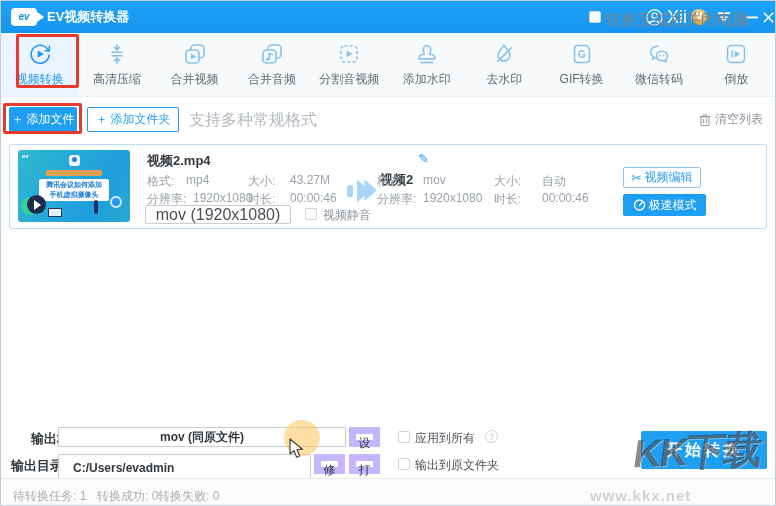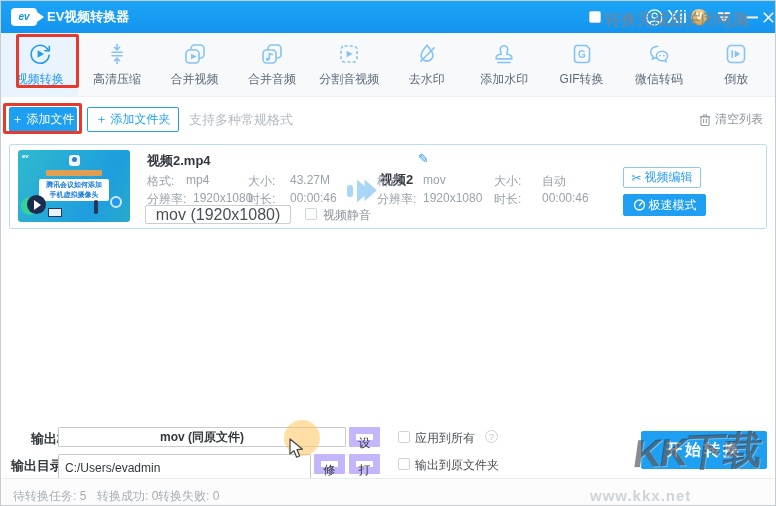--- a/index.html
+++ b/index.html
@@ -32,21 +32,21 @@
   
   .annot { position:absolute; border:3px solid #e7392c; border-radius:2px; z-index:50; pointer-events:none; }
 
   
   .btn-blue { position:absolute; background:#1e9ff2; color:#fff; font-size:12px; border:1px solid #1e9ff2; border-radius:2px;
     display:flex; align-items:center; justify-content:center; gap:3px; cursor:pointer; }
   .btn-ghost { position:absolute; background:#fff; color:#1e9ff2; font-size:12px; border:1px solid #1e9ff2; border-radius:2px;
     display:flex; align-items:center; justify-content:center; gap:3px; cursor:pointer; }
   .add-file { left:8px; top:106px; width:68px; height:25px; }
   .add-folder { left:86px; top:106px; width:92px; height:25px; }
-  .hint { position:absolute; left:188px; top:106px; line-height:25px; font-size:13px; color:#b3bac1; }
+  .hint { position:absolute; left:188px; top:106px; line-height:25px; font-size:16px; color:#b3bac1; }
   .clear { position:absolute; right:12px; top:106px; height:25px; display:flex; align-items:center; gap:4px;
     font-size:12px; color:#8d959d; cursor:pointer; }
 
   
   .card { position:absolute; left:8px; top:143px; width:758px; height:85px; background:#fff; border:1px solid #b9dcf7; border-radius:3px;padding-left:44px; }
   .thumb { position:absolute; left:8px; top:5px; width:112px; height:72px; border-radius:3px; overflow:hidden;
     background:linear-gradient(120deg,#2fb9cf,#1e9ede 70%,#28aacd); }
   .thumb .tv-logo { position:absolute; left:4px; top:3px; font-size:6px; color:#fff; font-weight:bold; font-style:italic; }
   .thumb .bulb { position:absolute; left:51px; top:5px; width:11px; height:11px; background:#f2f6fa; border-radius:3px; }
   .thumb .bulb i { position:absolute; left:3px; top:2px; width:5px; height:5px; border-radius:50%; background:#2c7fd8; }
@@ -70,21 +70,21 @@
   .flow-arrow { position:absolute; left:337px; top:32px; }
   .pencil { position:absolute; left:408px; top:6px; font-size:13px; color:#2b9cf2; cursor:pointer; }
   .edit-btn { left:613px; top:22px; width:78px; height:21px; background:#fff; border:1px solid #8ec6f3; color:#2b9cf2; }
   .turbo-btn { left:613px; top:49px; width:83px; height:22px; }
 
   
   .out-label { position:absolute; font-size:13px; color:#33383d; font-weight:bold; }
   .field { position:absolute; border:1px solid #c6cbd1; border-radius:1px; background:#fff; font-size:12px; color:#33383d;
     font-family:"Liberation Sans","DejaVu Sans",sans-serif; }
   .fmt-input { left:57px; top:426px; width:288px; height:20px; text-align:center; font-weight:bold; }
-  .dir-input { left:57px; top:453px; width:253px; height:28px; padding-left:6px; }
+  .dir-input { left:57px; top:453px; width:253px; height:28px; padding-left:14px;font-weight:bold; }
   .sm-btn { position:absolute; width:31px; height:20px; border:7px solid #c4b5fd; border-radius:1px; background:#fff;
     font-size:12px; color:#33383d; text-align:center; line-height:18px; cursor:pointer; }
   .qmark { position:absolute; left:484px; top:429px; width:13px; height:13px; border:1px solid #ccd1d7; border-radius:50%;
     color:#bfc5cb; font-size:9px; text-align:center; line-height:12px; cursor:pointer; }
   .start-btn { left:640px; top:430px; width:126px; height:38px; font-size:16px; font-weight:bold; letter-spacing:3px; border-radius:2px; z-index:10; }
 
   
   .statusbar { position:absolute; left:0; top:477px; width:100%; height:28px; background:#fcfcfd; border-top:1px solid #e9ecef; }
   .st { position:absolute; top:9px; font-size:12px; color:#a9aeb4; }
   .shutdown-label { position:absolute; left:604px; top:9px; font-size:16px; color:#7d848b; z-index:6; }
@@ -167,32 +167,32 @@
       <span class="tlabel">合并音频</span>
     </div>
     <div class="tab">
       <svg width="26" height="26" viewBox="0 0 26 26" stroke="currentColor" fill="none" stroke-width="1.6">
         <rect x="5" y="5" width="16" height="16" rx="3.5" stroke-dasharray="3 2.3"></rect>
         <path d="M10.6 9.7l6 3.3-6 3.3z" fill="currentColor" stroke="none"></path>
       </svg>
       <span class="tlabel">分割音视频</span>
     </div>
     <div class="tab">
+      <svg width="26" height="26" viewBox="0 0 26 26" stroke="currentColor" fill="none" stroke-width="1.6" stroke-linejoin="round">
+        <path d="M15.8 13.3c0-1.5.9-2.7.9-4.8a3.7 3.7 0 0 0-7.4 0c0 2.1.9 3.3.9 4.8-3 .3-5 1.2-5 3.1v1.5h15.6v-1.5c0-1.9-2-2.8-5-3.1z"></path>
+        <path d="M6.4 21.5h13.2"></path>
+      </svg>
+      <span class="tlabel">添加水印</span>
+    </div>
+    <div class="tab">
       <svg width="26" height="26" viewBox="0 0 26 26" stroke="currentColor" fill="none" stroke-width="1.6" stroke-linecap="round">
         <path d="M13 4.3c3.2 3.8 5.9 6.7 5.9 9.9a5.9 5.9 0 1 1-11.8 0c0-3.2 2.7-6.1 5.9-9.9z"></path>
         <path d="M6.8 20.2L20.2 6.8"></path>
       </svg>
       <span class="tlabel">去水印</span>
-    </div>
-    <div class="tab">
-      <svg width="26" height="26" viewBox="0 0 26 26" stroke="currentColor" fill="none" stroke-width="1.6" stroke-linejoin="round">
-        <path d="M15.8 13.3c0-1.5.9-2.7.9-4.8a3.7 3.7 0 0 0-7.4 0c0 2.1.9 3.3.9 4.8-3 .3-5 1.2-5 3.1v1.5h15.6v-1.5c0-1.9-2-2.8-5-3.1z"></path>
-        <path d="M6.4 21.5h13.2"></path>
-      </svg>
-      <span class="tlabel">添加水印</span>
     </div>
     <div class="tab">
       <svg width="26" height="26" viewBox="0 0 26 26" stroke="currentColor" fill="none" stroke-width="1.6">
         <path d="M8.5 4.5h9l3 3.2v10.8a3 3 0 0 1-3 3h-9a3 3 0 0 1-3-3V7.5a3 3 0 0 1 3-3z"></path>
         <text x="13" y="17" font-size="10" font-weight="bold" text-anchor="middle" fill="currentColor" stroke="none">G</text>
       </svg>
       <span class="tlabel">GIF转换</span>
     </div>
     <div class="tab">
       <svg width="26" height="26" viewBox="0 0 26 26" stroke="currentColor" fill="none" stroke-width="1.5" stroke-linecap="round">
@@ -307,21 +307,21 @@
   <div class="out-label" style="left:10px; top:456px;">输出目录</div>
   <input class="field dir-input" readonly="" value="C:/Users/evadmin" style="">
   <div class="sm-btn" style="left:313px; top:453px;">修改</div>
   <div class="sm-btn" style="left:348px; top:453px;">打开</div>
   <span class="cb" style="left:397px; top:457px;"></span>
   <span class="cb-label" style="left:414px; top:456px; color:#4a5056;">输出到原文件夹</span>
 
   <div class="btn-blue start-btn">开始转换</div>
 
   <div class="statusbar">
-    <span class="st" style="left:12px;">待转换任务: 5</span>
+    <span class="st" style="left:12px;">待转换任务: 1</span>
     <span class="st" style="left:96px;">转换成功: 0</span>
     <span class="st" style="left:157px;">转换失败: 0</span>
   </div>
   <span class="cb shutdown-cb" style="position:absolute;"></span>
   <span class="shutdown-label">转换完成后关闭电脑</span>
 
   <div class="wm-logo">KK下载</div>
   <div class="wm-url">www.kkx.net</div>
 
   <div class="halo"></div>

